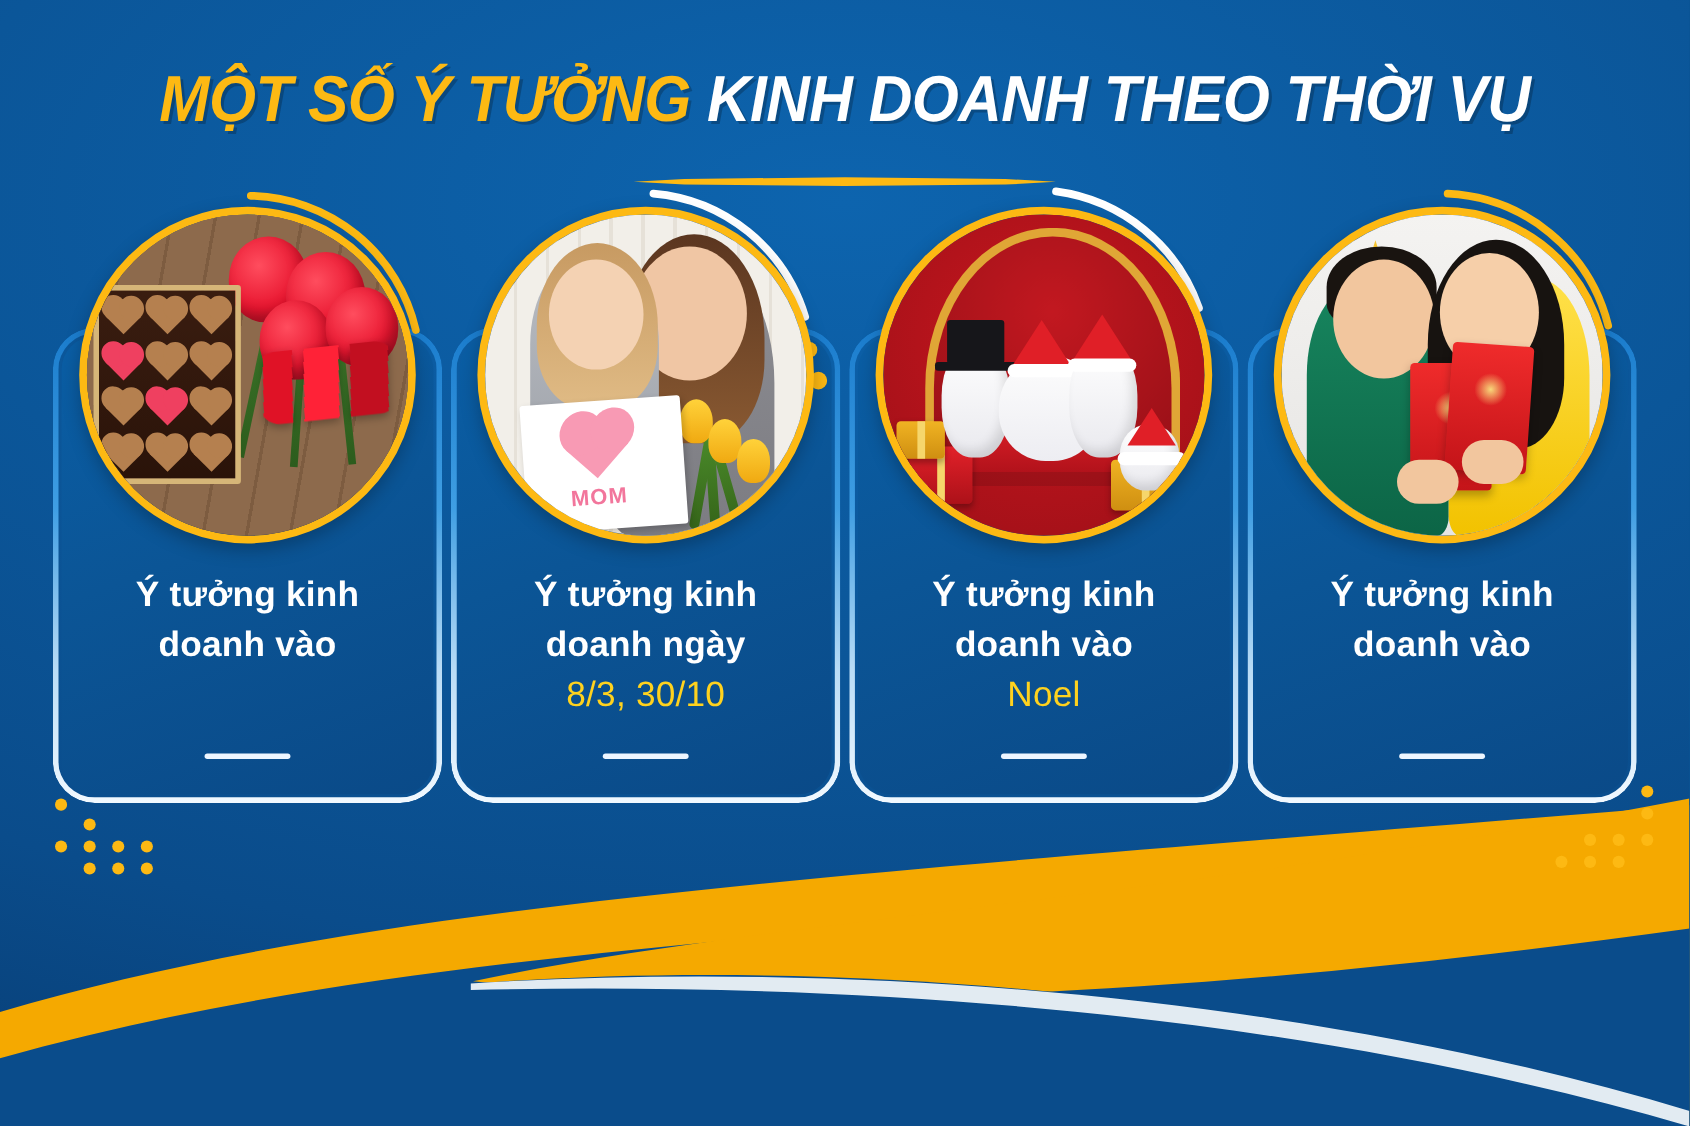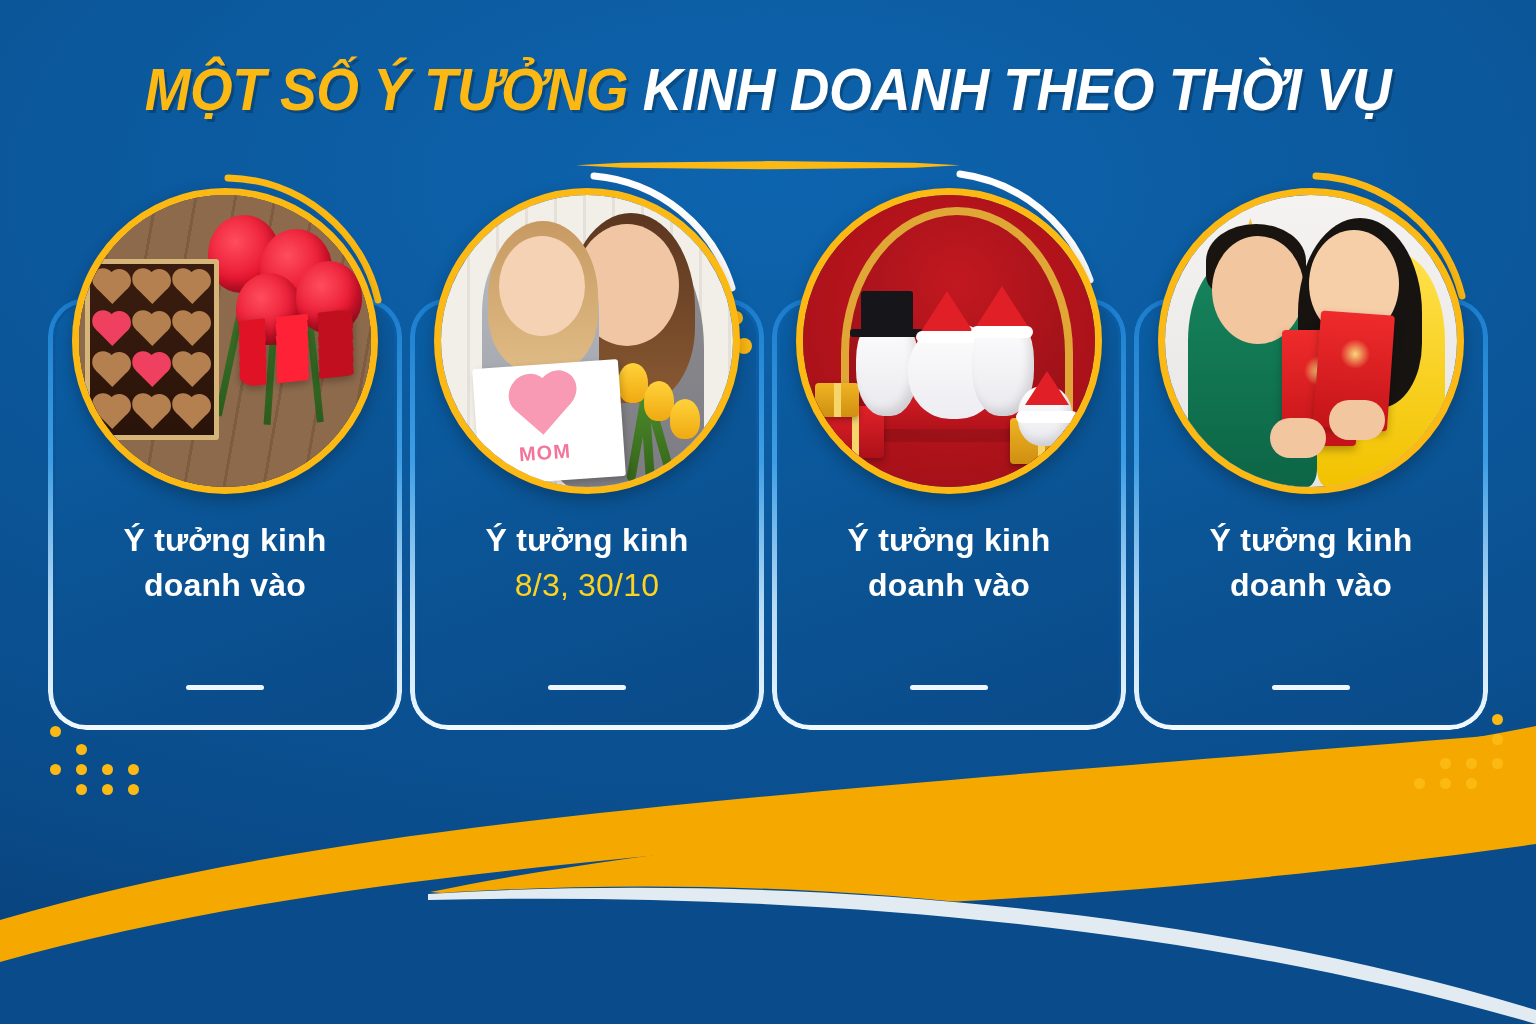--- a/index.html
+++ b/index.html
@@ -299,20 +299,21 @@
             <div class="tulip" style="left:54px;top:52px;"></div>
           </div>
           <div class="card-mom">
             <div class="hrt"></div>
             <div class="mw">MOM</div>
           </div>
         </div>
       </div>
       <div class="card-text">
         <span class="ln">Ý tưởng kinh</span>
+        <span class="ln">doanh ngày</span>
         <span class="hl">8/3, 30/10</span>
       </div>
       <div class="underline"></div>
     </div>
 
     <div class="card">
       <svg class="arc" viewBox="0 0 330 330">
         <path d="M176 4 A160 160 0 0 1 306 110" fill="none" stroke="#FFFFFF" stroke-width="7" stroke-linecap="round"></path>
       </svg>
       <div class="circle">
@@ -335,20 +336,21 @@
           <div class="santahat" style="left:40%;top:33%;"></div>
           <div class="snowman" style="left:58%;top:40%;"></div>
           <div class="santahat" style="left:59%;top:31%;"></div>
           <div class="snowman" style="right:8%;bottom:14%;width:54px;height:60px;"></div>
           <div class="santahat" style="right:9%;bottom:28%;border-left-width:22px;border-right-width:22px;border-bottom-width:34px;"></div>
         </div>
       </div>
       <div class="card-text">
         <span class="ln">Ý tưởng kinh</span>
         <span class="ln">doanh vào</span>
+        <span class="hl">Noel</span>
       </div>
       <div class="underline"></div>
     </div>
 
     <div class="card">
       <svg class="arc" viewBox="0 0 330 330">
         <path d="M170 6 A158 158 0 0 1 316 126" fill="none" stroke="#FDB913" stroke-width="7" stroke-linecap="round"></path>
       </svg>
       <div class="circle">
         <div class="scene">

